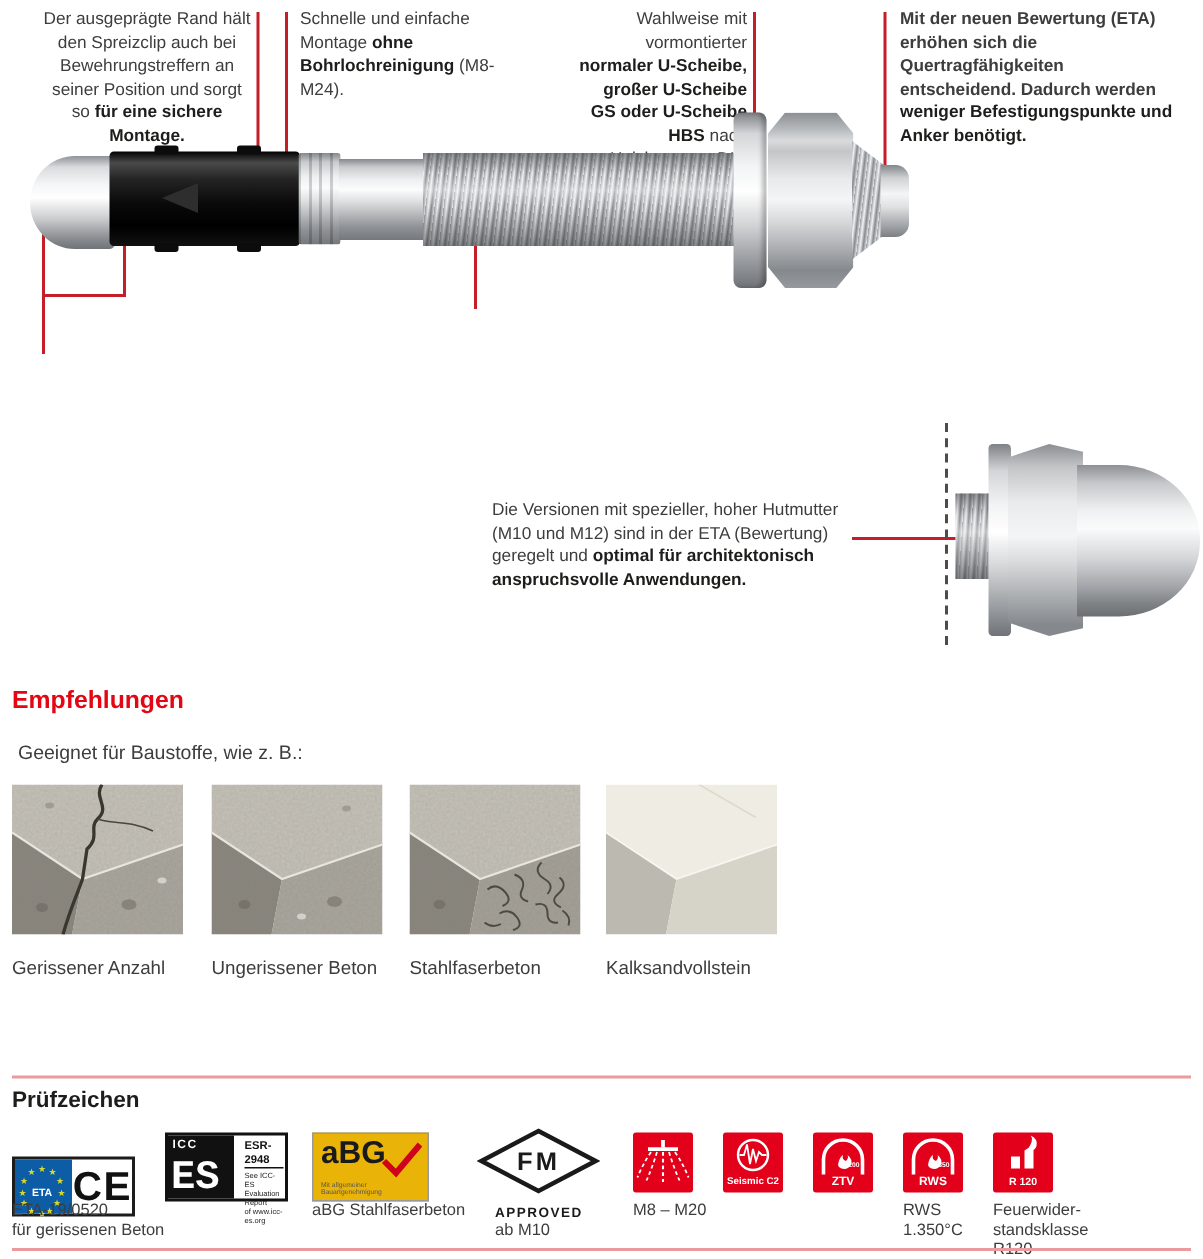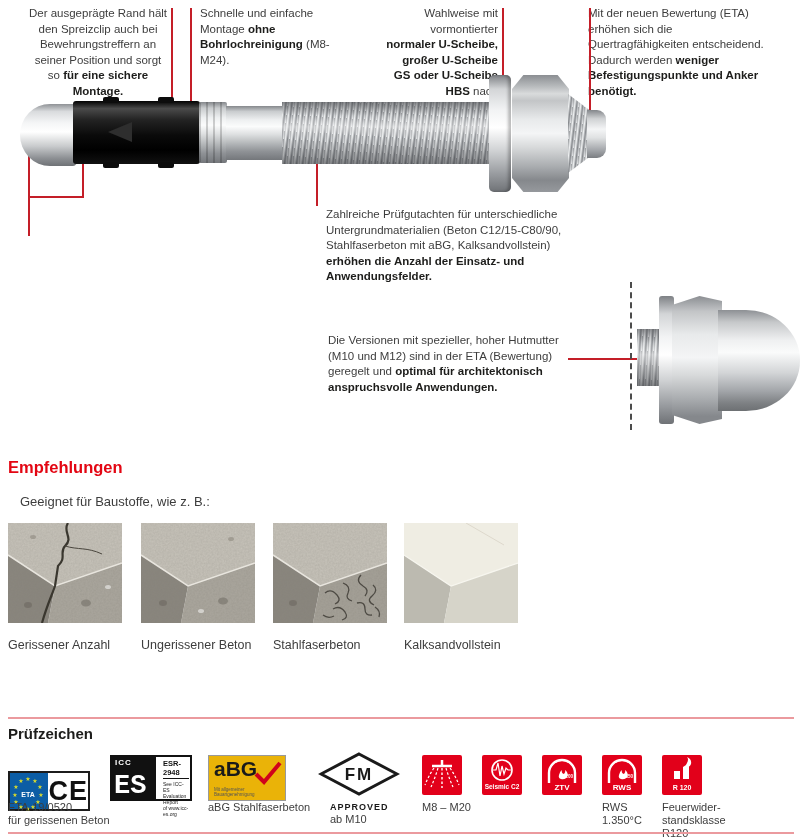--- a/index.html
+++ b/index.html
@@ -44,21 +44,21 @@
     repeating-linear-gradient(94deg,#9ea1a4 0px,#eef0f1 2px,#878a8e 4px,#dfe1e3 6px);}
   .dwasher{left:659px;top:296px;width:15px;height:128px;border-radius:3px;
     background:linear-gradient(180deg,#7e8185 0%,#d3d5d7 14%,#f2f3f4 32%,#ffffff 46%,#cfd1d3 66%,#979a9e 86%,#6f7276 100%);}
   .dhex{left:672px;top:296px;width:50px;height:128px;
     clip-path:polygon(0 7%,55% 0,100% 4%,100% 96%,55% 100%,0 93%);
     background:linear-gradient(180deg,#8b8e92 0%,#c3c5c7 12%,#e8eaeb 30%,#f4f5f6 48%,#d7d9da 62%,#aaadb0 80%,#85888c 94%);}
   .ddome{left:718px;top:310px;width:82px;height:101px;border-radius:0 54px 54px 0/0 50px 50px 0;
     background:linear-gradient(180deg,#8d9094 0%,#c6c8ca 12%,#eff0f1 30%,#fafbfb 42%,#d3d5d7 62%,#a3a6aa 80%,#7e8184 92%,#6d7073 100%);}
   
   .red-heading{position:absolute;left:8px;top:458px;font-size:16.5px;font-weight:bold;color:#e30613;}
-  .subtitle{position:absolute;left:20px;top:494px;font-size:13px;color:#3d3d3d;}
+  .subtitle{position:absolute;left:12px;top:494px;font-size:13px;color:#3d3d3d;}
   .material{position:absolute;top:523px;width:114px;height:100px;}
   .mat-label{position:absolute;top:638px;font-size:12.5px;color:#3d3d3d;}
   .sep{position:absolute;left:8px;width:786px;height:2px;background:#eb9a9e;}
   .pz-heading{position:absolute;left:8px;top:725px;font-size:15px;font-weight:bold;color:#1d1d1b;}
   .caption{position:absolute;font-size:11px;line-height:13px;color:#3d3d3d;}
   
   .ce-box{position:absolute;left:8px;top:755px;width:82px;height:40px;border:2px solid #1c1c1c;
     box-sizing:border-box;display:flex;background:#fff;margin-top:16px;}
   .ce-blue{width:40px;height:100%;background:#0c5da5;position:relative;}
   .ce-mark{flex:1;display:flex;align-items:center;justify-content:center;
@@ -101,21 +101,21 @@
 
   <div class="ann" style="left:28px;top:6px;width:140px;text-align:center;">
     <span>Der ausgeprägte Rand hält den Spreizclip auch bei Bewehrungstreffern an seiner Position und sorgt so </span><b>für eine sichere Montage.</b>
   </div>
   <div class="ann" style="left:200px;top:6px;width:132px;">
     <span>Schnelle und einfache Montage </span><b>ohne Bohrloch­reinigung</b><span> (M8-M24).</span>
   </div>
   <div class="ann" style="left:384px;top:6px;width:114px;text-align:right;">
     <span>Wahlweise mit vormontierter </span><b>normaler U-Scheibe, großer U-Scheibe GS oder U-Scheibe HBS</b><span> nach Holzbaunorm DIN 1052.</span>
   </div>
-  <div class="ann" style="left:588px;top:6px;width:184px;">
+  <div class="ann" style="left:600px;top:6px;width:184px;font-weight:bold;">
     <span>Mit der neuen Bewertung (ETA) erhöhen sich die Quertragfähigkeiten entscheidend. Dadurch werden </span><b>weniger Befestigungspunkte und Anker benötigt.</b>
   </div>
 
   <div class="lead v" style="left:171px;top:8px;height:120px;"></div>
   <div class="lead v" style="left:190px;top:8px;height:130px;"></div>
   <div class="lead v" style="left:502px;top:8px;height:120px;"></div>
   <div class="lead v" style="left:589px;top:8px;height:128px;"></div>
   <div class="lead v" style="left:316px;top:140px;height:66px;"></div>
   <div class="lead v" style="left:28px;top:146px;height:90px;"></div>
   <div class="lead v" style="left:82px;top:150px;height:48px;"></div>
@@ -132,23 +132,20 @@
     <div class="clip-arrow"></div>
     <div class="part collar"></div>
     <div class="part shaft"></div>
     <div class="part threads"></div>
     <div class="part washer"></div>
     <div class="part nut"></div>
     <div class="part taper"></div>
     <div class="part cap"></div>
   </div>
 
-  <div class="ann" style="left:326px;top:207px;width:250px;">
-    <span>Zahlreiche Prüfgutachten für unterschiedliche Untergrundmaterialien (Beton C12/15-C80/90, Stahlfaserbeton mit aBG, Kalksandvollstein) </span><b>erhöhen die Anzahl der Einsatz- und Anwendungsfelder.</b>
-  </div>
   <div class="ann" style="left:328px;top:333px;width:248px;">
     <span>Die Versionen mit spezieller, hoher Hutmutter (M10 und M12) sind in der ETA (Bewertung) geregelt und </span><b>optimal für architektonisch anspruchsvolle Anwendungen.</b>
   </div>
 
   <div>
     <div class="dash"></div>
     <div class="part stub"></div>
     <div class="part dwasher"></div>
     <div class="part dhex"></div>
     <div class="part ddome"></div>

